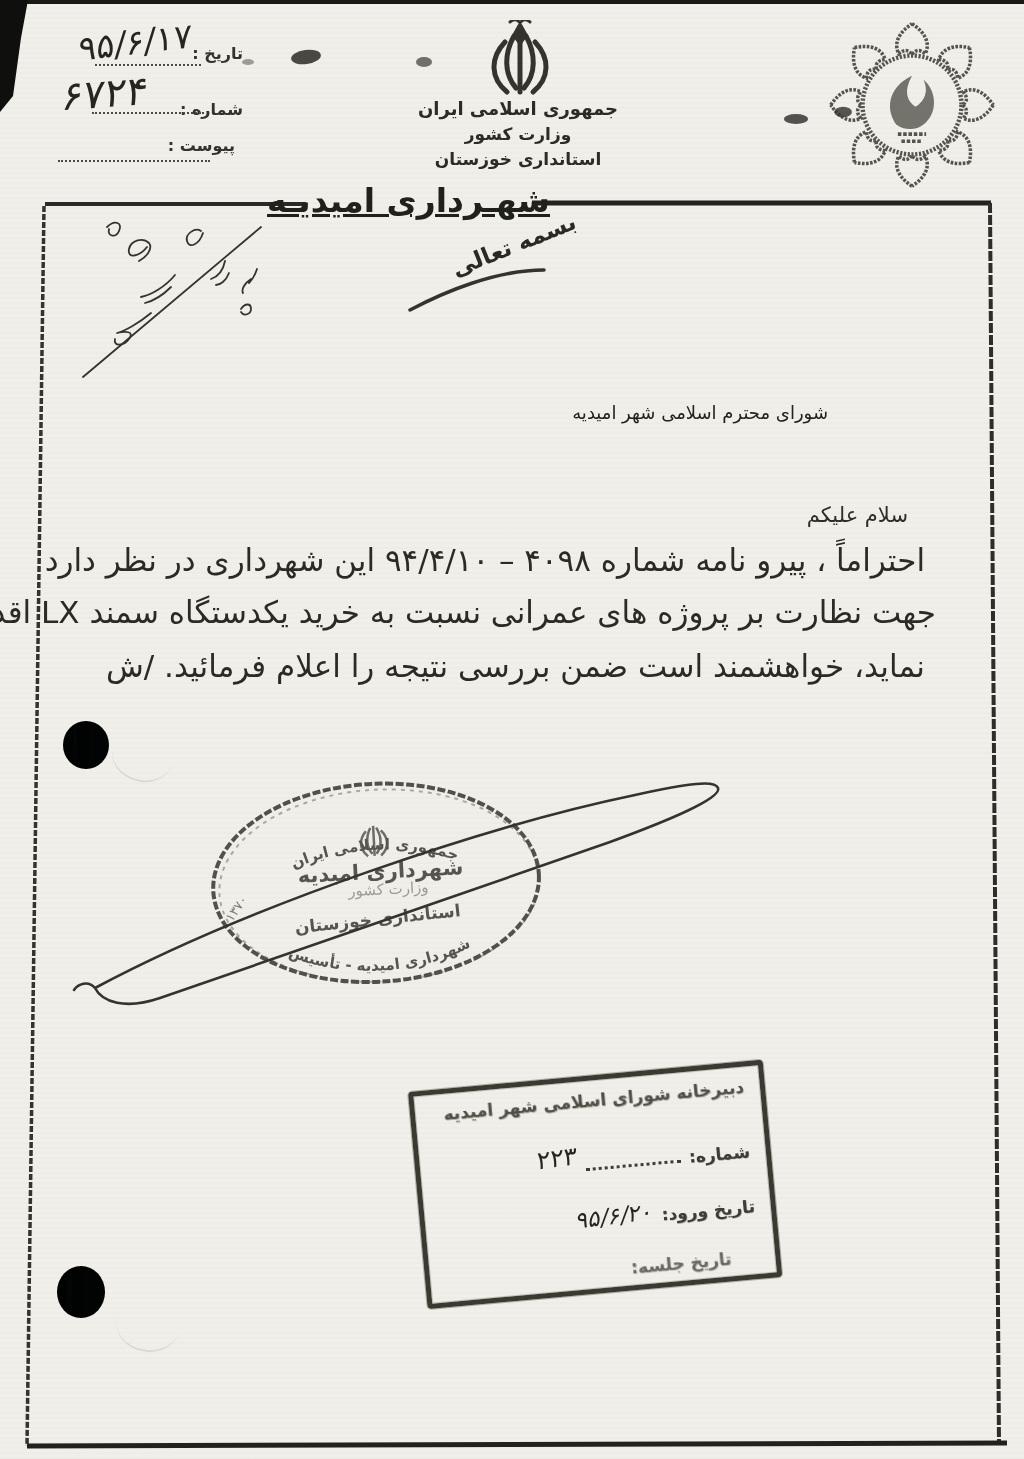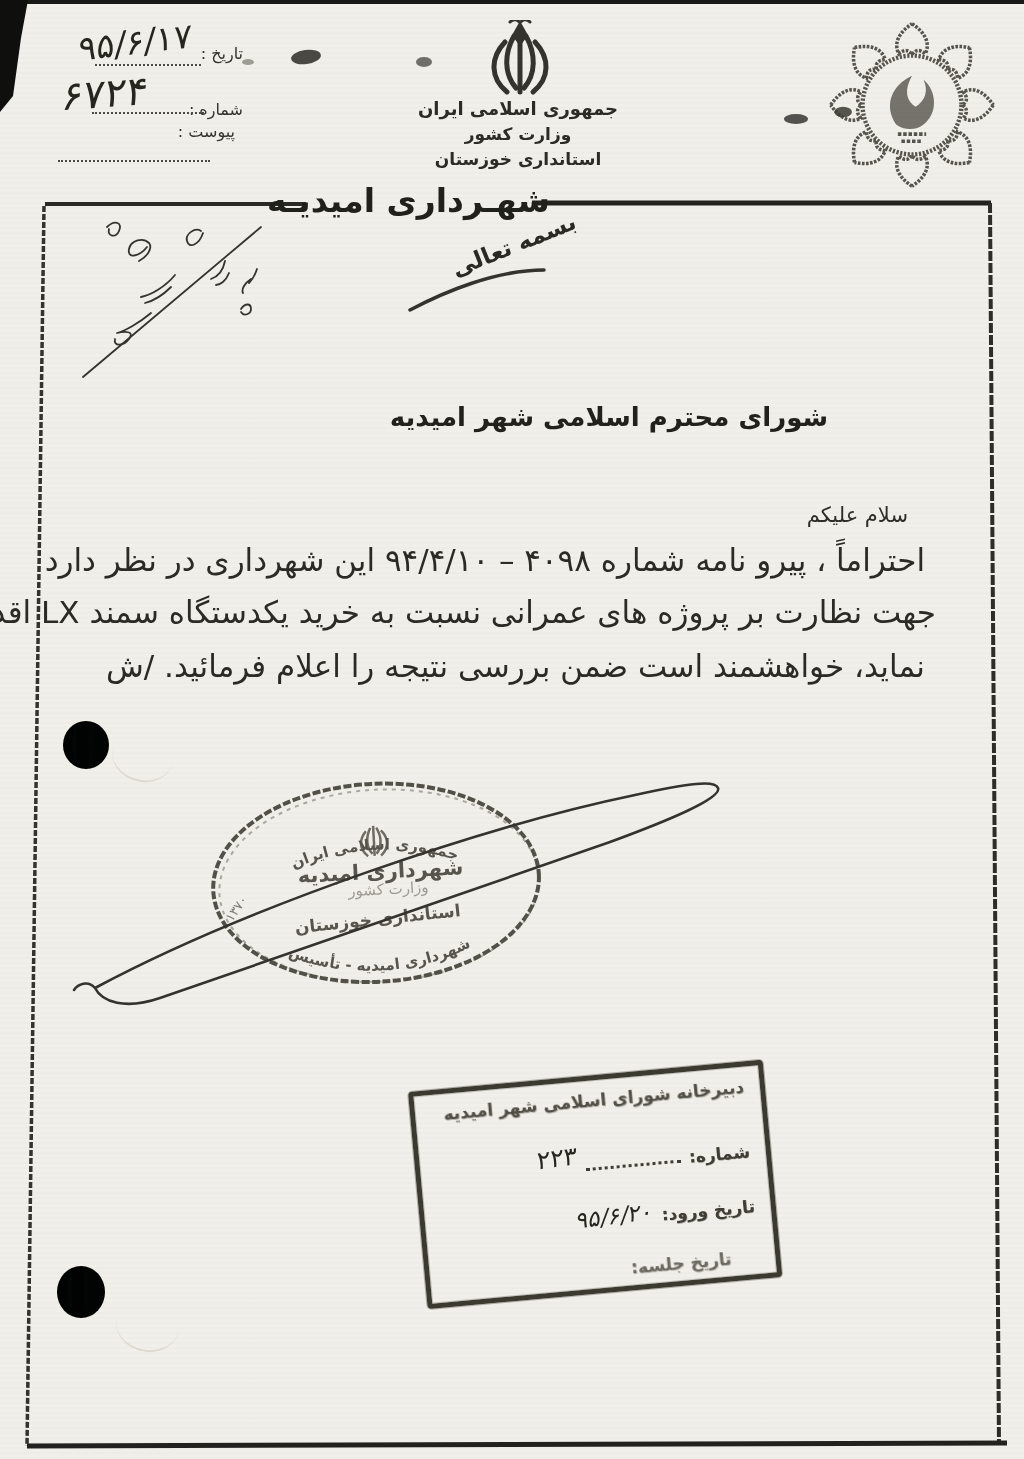--- a/index.html
+++ b/index.html
@@ -2,34 +2,34 @@
 <html lang="fa"><head>
 <meta charset="utf-8">
 <style>
   html,body{margin:0;padding:0;background:#c8c6c0;}
   .page{position:relative;width:1024px;height:1459px;background:#f1efe9;overflow:hidden;
         font-family:"DejaVu Sans",sans-serif;color:#2e2d28;
         background-image:repeating-linear-gradient(0deg,rgba(0,0,0,.013) 0 2px,transparent 2px 5px);}
   .abs{position:absolute;}
   .rtl{direction:rtl;unicode-bidi:plaintext;}
   
-  .fld-label{font-size:16px;font-weight:normal;color:#33322c;}
+  .fld-label{font-size:16px;font-weight:bold;color:#33322c;}
   .leader{border-bottom:2px dotted #4a4942;height:0;}
   .hand{color:#26261f;white-space:nowrap;}
   .hand-date{font-size:34px;letter-spacing:3px;transform:rotate(-7deg) skewX(-8deg);}
   .hand-num{font-size:40px;letter-spacing:6px;transform:rotate(-4deg) skewX(-10deg);}
   
   .org-line{width:240px;text-align:center;color:#2c2b26;}
   .org1{font-size:18px;font-weight:bold;}
   .org2,.org3{font-size:17px;font-weight:bold;}
   .page-title{width:260px;text-align:center;font-size:33px;font-weight:bold;color:#21211c;
               letter-spacing:1px;white-space:nowrap;}
   .bismillah{font-size:23px;font-weight:bold;transform:rotate(-22deg);color:#2a2a24;}
   
-  .recipient{font-size:26px;font-weight:bold;color:#22221d;white-space:nowrap;}
+  .recipient{font-size:18px;font-weight:normal;color:#22221d;white-space:nowrap;}
   .salutation{font-size:21px;}
   .body-line{font-size:31px;white-space:nowrap;color:#2b2a25;}
   
   .hole{border-radius:50%;
         background:radial-gradient(circle at 45% 45%, #17201b 0%, #101713 55%, #1c2420 100%),
                    linear-gradient(90deg,#0e1a14 0 20%,#223140 22% 30%,#0d1411 32% 55%,#2a2633 57% 64%,#10291e 66% 100%);
         background-blend-mode:multiply;}
   .hole-ghost{border:none;border-bottom:2px solid #dcd9d1;border-radius:50%;}
   
   .entry-stamp{left:408px;top:1092px;width:356px;height:218px;transform:rotate(-5.2deg);
@@ -68,40 +68,40 @@
   </svg>
 
   <span class="abs fld-label rtl" style="right:781px;top:44px;">تاریخ :</span>
   <div class="abs leader" style="left:95px;top:64px;width:106px;"></div>
   <span class="abs hand hand-date rtl" style="left:78px;top:22px;">۹۵/۶/۱۷</span>
 
   <span class="abs fld-label rtl" style="right:781px;top:100px;">شماره :</span>
   <div class="abs leader" style="left:92px;top:112px;width:112px;"></div>
   <span class="abs hand hand-num rtl" style="left:62px;top:70px;">۶۷۲۴</span>
 
-  <span class="abs fld-label rtl" style="right:789px;top:122px;">پیوست :</span>
+  <span class="abs fld-label rtl" style="right:789px;top:136px;">پیوست :</span>
   <div class="abs leader" style="left:58px;top:160px;width:152px;"></div>
 
   <svg class="abs" style="left:476px;top:20px;" width="88" height="84" viewBox="-44 -42 88 84">
     <g class="ink" stroke-width="5">
       <path d="M-15 -20 C -30 -4 -30 16 -13 30"></path>
       <path d="M-6 -26 C -16 -8 -16 12 -4 26"></path>
       <path d="M15 -20 C 30 -4 30 16 13 30"></path>
       <path d="M6 -26 C 16 -8 16 12 4 26"></path>
       <path d="M0 -26 L0 30"></path>
       <path d="M0 -36 L5 -27 L0 -20 L-5 -27 Z" fill="#34332d"></path>
       <path d="M-10 -40 C -6 -44 -2 -42 0 -39 C 2 -42 6 -44 10 -40" stroke-width="3"></path>
     </g>
   </svg>
 
   <div class="abs org-line org1 rtl" style="left:398px;top:98px;">جمهوری اسلامی ایران</div>
   <div class="abs org-line org2 rtl" style="left:398px;top:124px;">وزارت کشور</div>
   <div class="abs org-line org3 rtl" style="left:398px;top:149px;">استانداری خوزستان</div>
 
-  <div class="abs page-title rtl" style="left:290px;top:181px;">شهـرداری امیدیـه</div>
+  <div class="abs page-title rtl" style="left:290px;top:181px;text-decoration:underline;">شهـرداری امیدیـه</div>
 
   <svg class="abs" style="left:822px;top:22px;" width="180" height="166" viewBox="-100 -94 200 188">
     <g stroke="#56554d" stroke-width="4" fill="none" stroke-dasharray="3 1.6">
       <g id="petal">
         <path d="M0 -92 C 15 -82 21 -70 15 -58 C 9 -63 4 -63 0 -57 C -4 -63 -9 -63 -15 -58 C -21 -70 -15 -82 0 -92"></path>
       </g>
       <use href="#petal" transform="rotate(45)"></use>
         <use href="#petal" transform="rotate(90)"></use>
       <use href="#petal" transform="rotate(135)"></use>
         <use href="#petal" transform="rotate(180)"></use>

